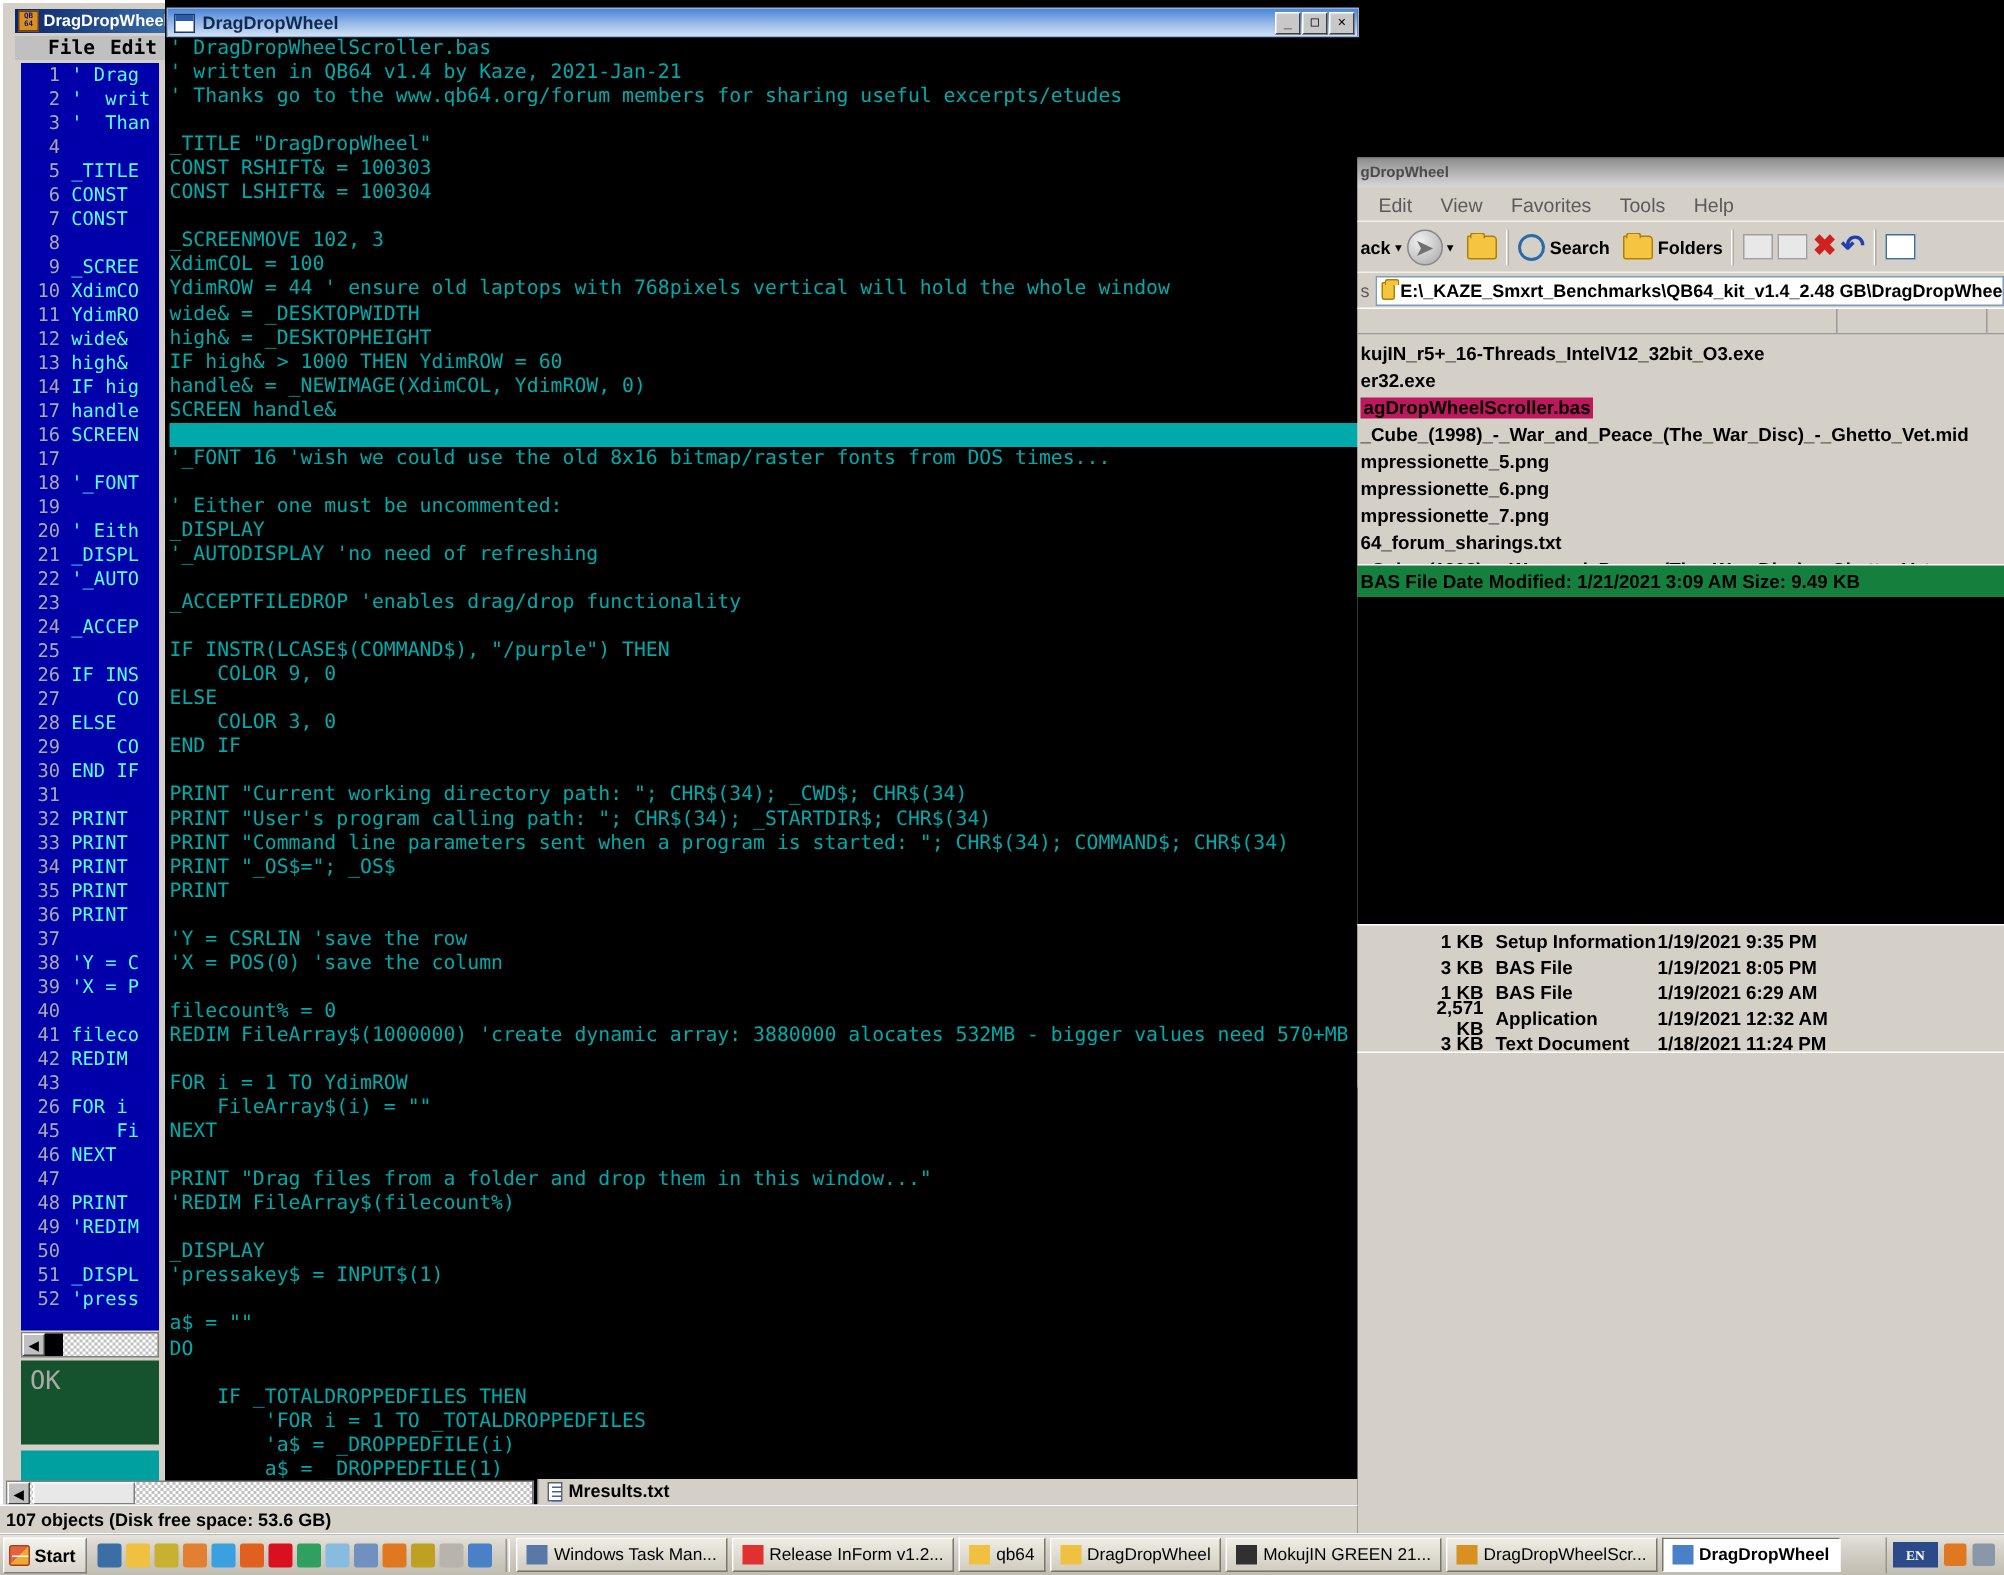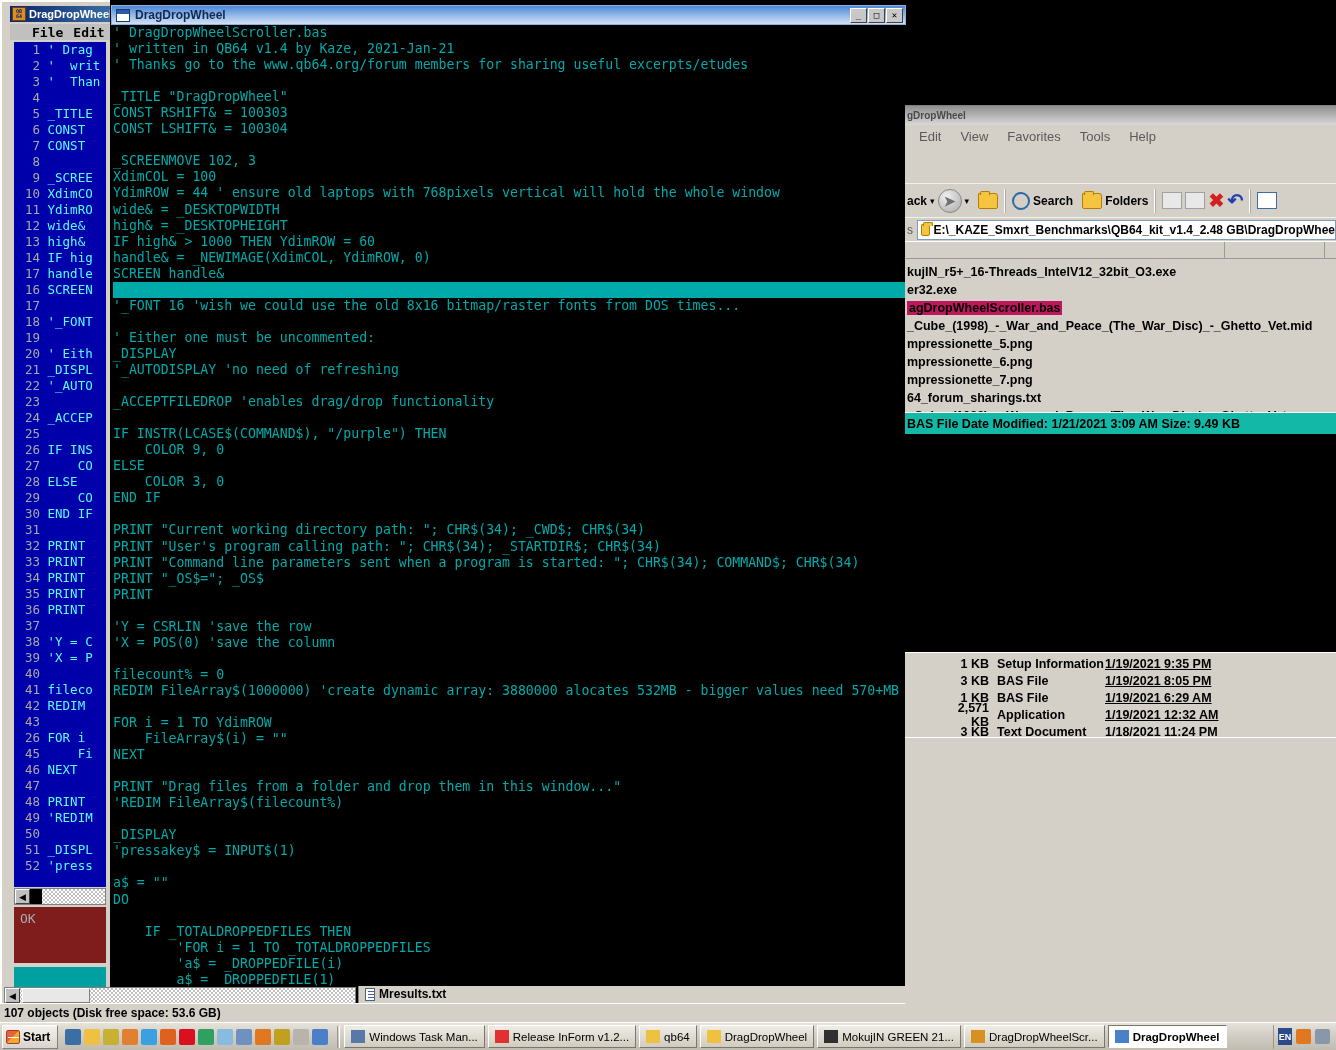--- a/index.html
+++ b/index.html
@@ -59,22 +59,22 @@
   #qb64-hscroll .arw {
     width:15px; height:15px; background:#c0c0c0; border:1px solid #fff;
     border-right-color:#404040; border-bottom-color:#404040;
     display:flex; align-items:center; justify-content:center; font-size:9px; color:#000;
   }
   #qb64-hscroll .thumb {
     width:12px; height:15px; background:#000;
   }
   #qb64-status {
     position:absolute; left:12px; top:905px; width:92px; height:56px;
-    background:#7f1d1d; color:#aaaaaa;
-    font-family:"DejaVu Sans Mono", monospace; font-size:13px; padding:4px 6px;
+    background:#14532d; color:#aaaaaa;
+    font-family:"DejaVu Sans Mono", monospace; font-size:17px; padding:4px 6px;
   }
   #qb64-bottombar {
     position:absolute; left:12px; top:965px; width:92px; height:22px; background:#00a0a0;
   }
   #qb64-outer-hscroll {
     position:absolute; left:2px; top:985px; width:352px; height:17px;
     background: repeating-conic-gradient(#c0c0c0 0% 25%, #ffffff 0% 50%) 0 0 /4px 4px;
     border:1px solid #808080; display:flex; align-items:center;
   }
   #qb64-outer-hscroll .arw {
@@ -154,21 +154,21 @@
     height:19px; background:linear-gradient(to bottom,#8f8f8f,#b8b8b8 55%,#d8d8d8);
     display:flex; align-items:center; padding-left:2px;
   }
   #exp-titlebar .ttl { font-size:10px; font-weight:bold; color:#4a4a4a; }
   #exp-menubar {
     height:22px; background:#d4d0c8; display:flex; align-items:center;
     gap:19px; padding-left:14px; font-size:13px; color:#5a5a5a;
   }
   #exp-toolbar {
     height:34px; background:#d4d0c8; display:flex; align-items:center;
-    gap:3px; padding-left:2px; border-top:1px solid #f2f0ec;margin-top:36px;
+    gap:3px; padding-left:2px; border-top:1px solid #f2f0ec;
   }
   #exp-toolbar .tb-text { font-size:12px; font-weight:bold; color:#000; }
   .tbsep { width:2px; height:24px; background:#b0aca4; border-left:1px solid #fff; margin:0 3px; }
   .circ-btn {
     width:24px;height:24px;border-radius:50%;
     background:radial-gradient(circle at 35% 30%,#f0f0f0,#a8a8a8);
     border:1px solid #888; display:flex;align-items:center;justify-content:center;
     font-size:14px; color:#707070; font-weight:bold;
   }
   .folder-ic {
@@ -199,38 +199,38 @@
   #exp-filelist {
     height:153px; background:#d4d0c8; padding-top:4px; overflow:hidden;
   }
   #exp-filelist .frow {
     height:18px; font-size:12.5px; font-weight:bold; color:#000;
     display:flex; align-items:center; padding-left:2px; white-space:nowrap;
   }
   #exp-filelist .frow .nm.sel { background:#be185d; padding:0 2px; }
 
   #exp-details {
-    height:22px; background:#14b8a6; border-top:1px solid #fff;
+    height:22px; background:#15803d; border-top:1px solid #fff;
     display:flex; align-items:center; padding-left:2px;
     font-size:12.5px; font-weight:bold; color:#000;
   }
   #exp-black {
     height:218px; background:#000;
   }
   #exp-lower-list {
     height:85px; background:#d4d0c8; padding-top:2px; overflow:hidden;
     border-top:1px solid #fff;
   }
   #exp-lower-list .lrow {
     height:17px; display:flex; align-items:center;
     font-size:12.5px; font-weight:bold; color:#000;
   }
   #exp-lower-list .c-size { width:92px; text-align:right; padding-right:8px;padding-left:38px; }
   #exp-lower-list .c-type { width:108px; }
-  #exp-lower-list .c-date { width:170px;text-decoration:underline; }
+  #exp-lower-list .c-date { width:170px; }
   #exp-statusbar {
     height:24px; background:#d4d0c8; border-top:1px solid #fff;
   }
 
   
   #taskbar {
     position:absolute; left:0; top:1022px; width:1336px; height:28px;
     background: linear-gradient(to bottom,#e6e3da,#d4d0c8 40%,#c0bcb0);
     border-top:1px solid #fff;
     display:flex; align-items:center; gap:2px; padding:0 2px;
@@ -267,22 +267,22 @@
     background:#fff;
     border:1px solid #7a766c; border-right-color:#fff; border-bottom-color:#fff;
     font-weight:bold;
   }
   .taskbtn .ti { width:14px;height:13px;flex:0 0 auto; }
   #tray {
     display:flex; align-items:center; gap:4px; padding:0 4px; height:24px;
     border-left:1px solid #9a968c;
   }
   .lang-box {
-    width:14px;height:17px;background:#2a4a8a;color:#fff;font-size:9px;font-weight:bold;
-    display:flex;align-items:center;justify-content:center;
+    width:30px;height:17px;background:#2a4a8a;color:#fff;font-size:9px;font-weight:bold;
+    display:flex;align-items:center;justify-content:center;font-family:Liberation Serif, serif;
   }
   .tray-ic { width:15px;height:15px;border-radius:2px; }
 </style>
 </head>
 <body>
 
 <div id="root">
 
   <div id="qb64-ide">
 

